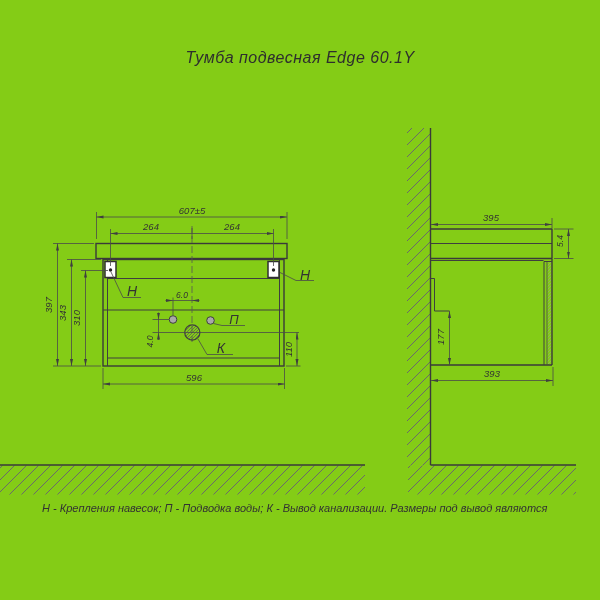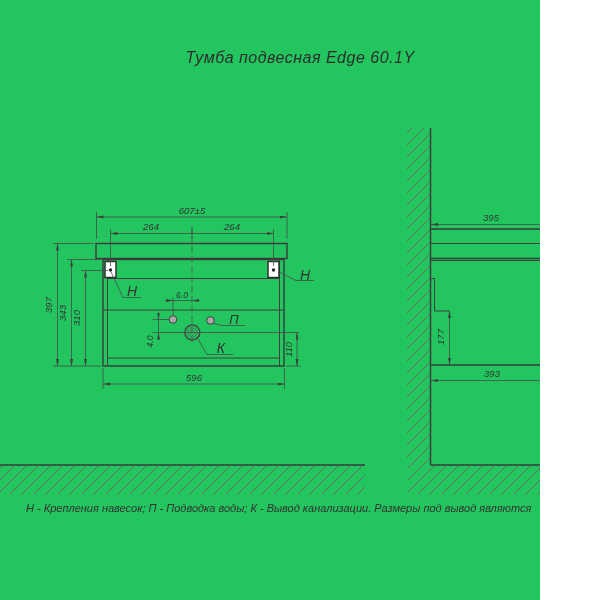--- a/index.html
+++ b/index.html
@@ -1,20 +1,20 @@
 <!DOCTYPE html>
 <html><head>
 <meta charset="utf-8">
 <style>
   html,body{margin:0;padding:0;background:#fff;}
-  .canvas{position:relative;width:540px;height:600px;background:#22c55e;overflow:hidden;
+  .canvas{position:relative;width:600px;height:600px;background:#84cc16;overflow:hidden;
           font-family:"Liberation Sans",sans-serif;}
   .title{position:absolute;top:49px;left:0;width:600px;text-align:center;
          font-style:italic;font-size:16px;letter-spacing:.5px;color:#2e2e2e;}
-  .legend{position:absolute;left:26px;top:501px;width:552px;font-style:italic;
+  .legend{position:absolute;left:42px;top:501px;width:552px;font-style:italic;
           font-size:11px;line-height:15px;color:#333;}
   svg{position:absolute;left:0;top:0;}
   svg text{font-family:"Liberation Sans",sans-serif;font-style:italic;fill:#333;}
   .dim{font-size:9.5px;}
   .dimsm{font-size:8.5px;}
   .lbl{font-size:14px;}
   .lbl2{font-size:13px;}
   .ln{stroke:#3f3f3f;stroke-width:1;fill:none;}
   .thick{stroke:#3a3a3a;stroke-width:1.4;fill:none;}
   .thin{stroke:#4a4a4a;stroke-width:.8;fill:none;}

